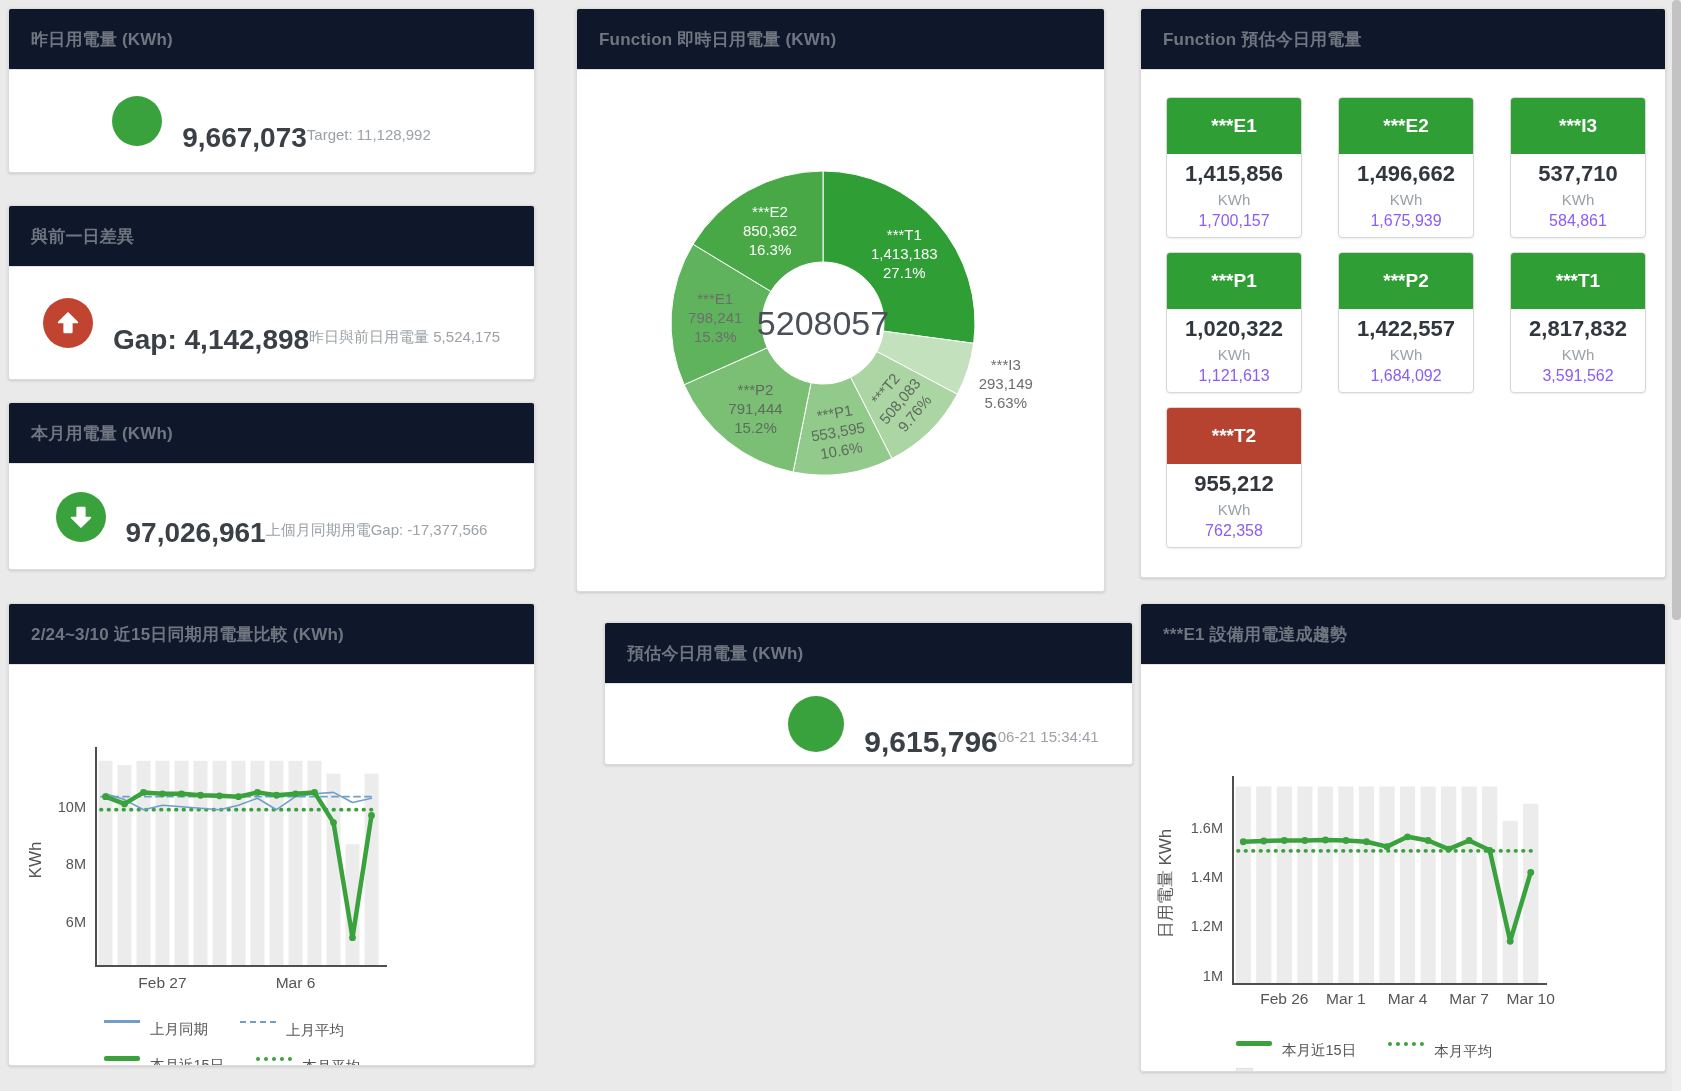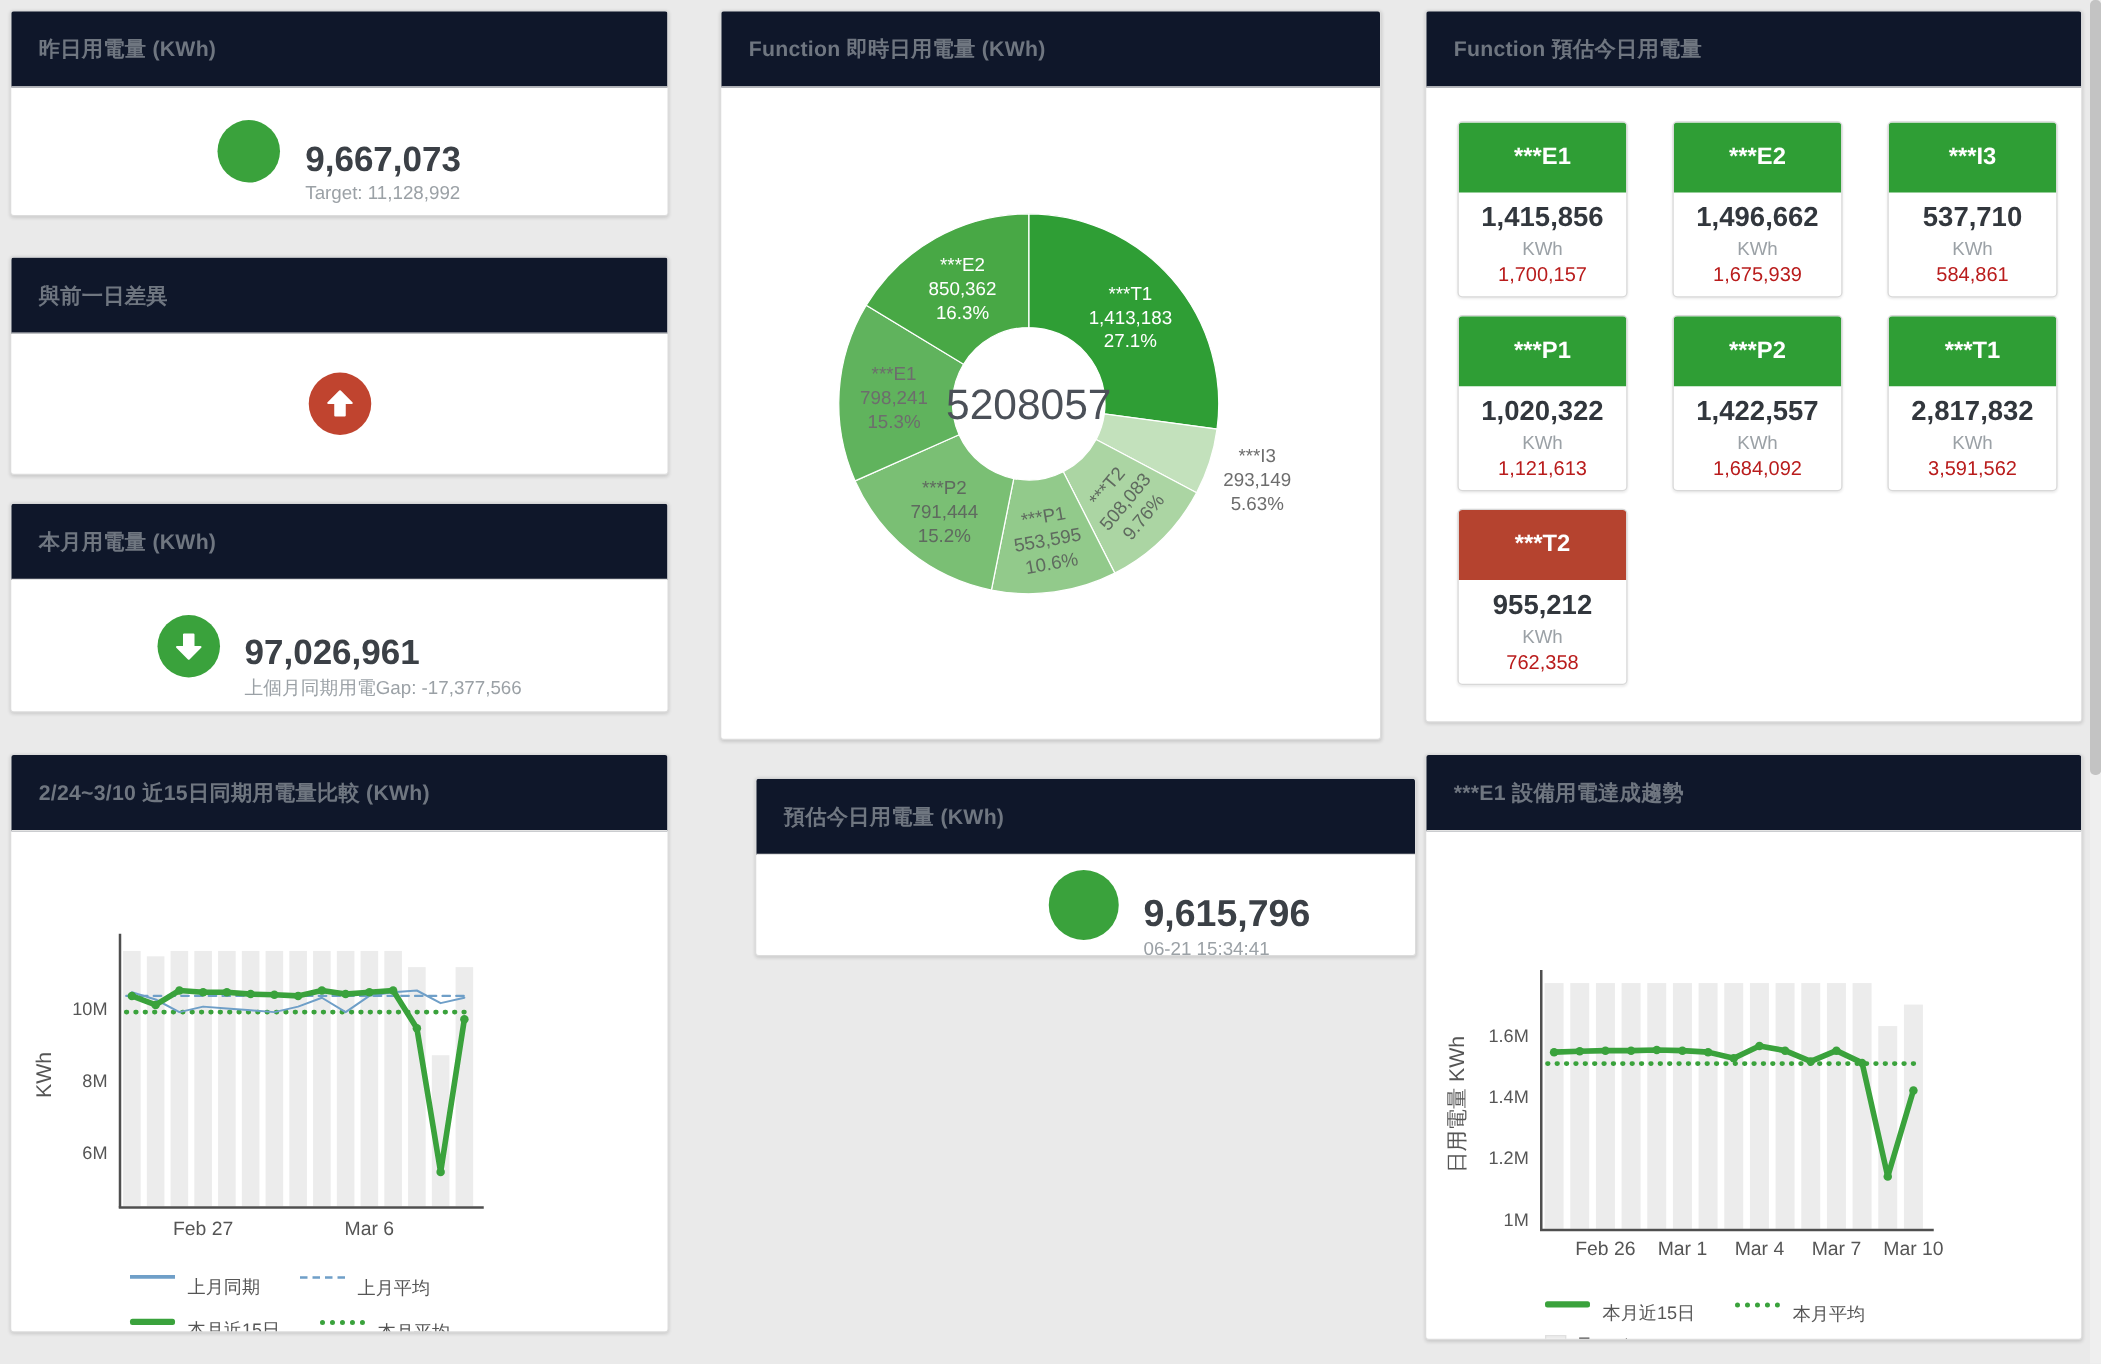--- a/index.html
+++ b/index.html
@@ -16,33 +16,33 @@
     height:61px;display:flex;align-items:center;padding:0 22px;
     background:#0f172a;border-bottom:1px solid #e3e3e3;box-sizing:border-box;
   }
   .card-title{font-size:17px;font-weight:bold;color:#6f7680;letter-spacing:.2px;}
   .card-body{position:relative;height:calc(100% - 61px);}
   
   .stat{display:flex;align-items:center;justify-content:center;gap:20px;height:100%;}
   .stat.shift-right{padding-left:150px;}
   .circle{width:50px;height:50px;border-radius:50%;display:flex;align-items:center;justify-content:center;flex:0 0 auto;}
   .circle.big{width:56px;height:56px;}
-  .stat-text{display:flex;flex-direction:column;margin-top:34px;}
+  .stat-text{display:flex;margin-top:34px;}
   .stat-value{font-size:28px;font-weight:bold;color:#3b4046;line-height:1.1;}
   .stat-sub{font-size:15px;color:#9ba1a6;margin-top:3px;}
   
   .lamp-grid{display:grid;grid-template-columns:repeat(3,136px);gap:14px 36px;padding:27px 0 0 25px;}
   .tile{border:1px solid #d8d8d8;border-radius:4px;background:#fff;box-shadow:0 1px 2px rgba(0,0,0,.08);
         height:141px;display:flex;flex-direction:column;overflow:hidden;box-sizing:border-box;}
   .tile-head{height:56px;min-height:56px;display:flex;align-items:center;justify-content:center;
              color:#fff;font-weight:bold;font-size:19px;}
   .tile-body{flex:1;display:flex;flex-direction:column;align-items:center;justify-content:center;gap:4px;}
   .tile-num{font-size:22px;font-weight:bold;color:#32373d;}
   .tile-unit{font-size:15px;color:#9ba1a6;}
-  .tile-target{font-size:16px;color:#b91c1c;}
+  .tile-target{font-size:16px;color:#8b5cf6;}
   
   .chart-legend{margin:8px 0 0 95px;}
   .legend-row{margin-bottom:7px;white-space:nowrap;}
   .legend-item{display:inline-flex;align-items:flex-start;margin-right:32px;font-size:14.5px;color:#555;}
   .swatch{display:inline-block;vertical-align:middle;margin-right:10px;}
   .swatch.line{width:36px;height:3px;}
   .swatch.thick{width:36px;height:5px;border-radius:2px;}
   .swatch.dash{width:36px;height:0;border-top:2px dashed #999;}
   .swatch.dot{width:36px;height:0;border-top:4px dotted #3aa23c;}
   .swatch.box{width:15px;height:15px;}
@@ -72,20 +72,24 @@
 <div class="card" style="left:8px;top:205px;width:527px;height:175px;">
   <div class="card-header">
     <span class="card-title">與前一日差異</span>
   </div>
   <div class="card-body">
     <div class="stat">
       <div class="circle" style="background: rgb(192, 68, 47);">
         <svg viewBox="0 0 24 24" width="28" height="28">
             <path d="M12 3.5 L20 11.5 L15.2 11.5 L15.2 20 L8.8 20 L8.8 11.5 L4 11.5 Z" fill="#fff" stroke="#fff" stroke-width="1.5" stroke-linejoin="round"></path>
           </svg>
+      </div>
+      <div class="stat-text">
+        <span class="stat-value">Gap: 4,142,898</span>
+        <span class="stat-sub">昨日與前日用電量 5,524,175</span>
       </div>
     </div>
   </div>
 </div>
 
 <div class="card" style="left:8px;top:402px;width:527px;height:168px;">
   <div class="card-header">
     <span class="card-title">本月用電量 (KWh)</span>
   </div>
   <div class="card-body">

